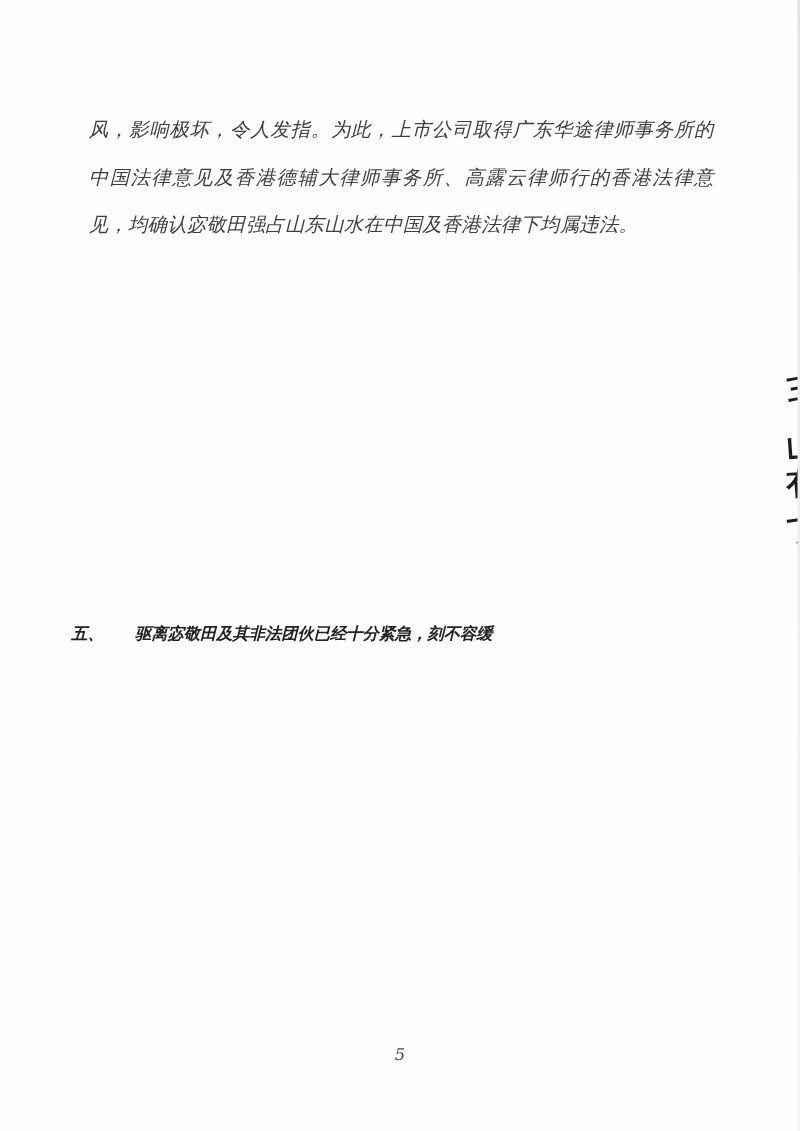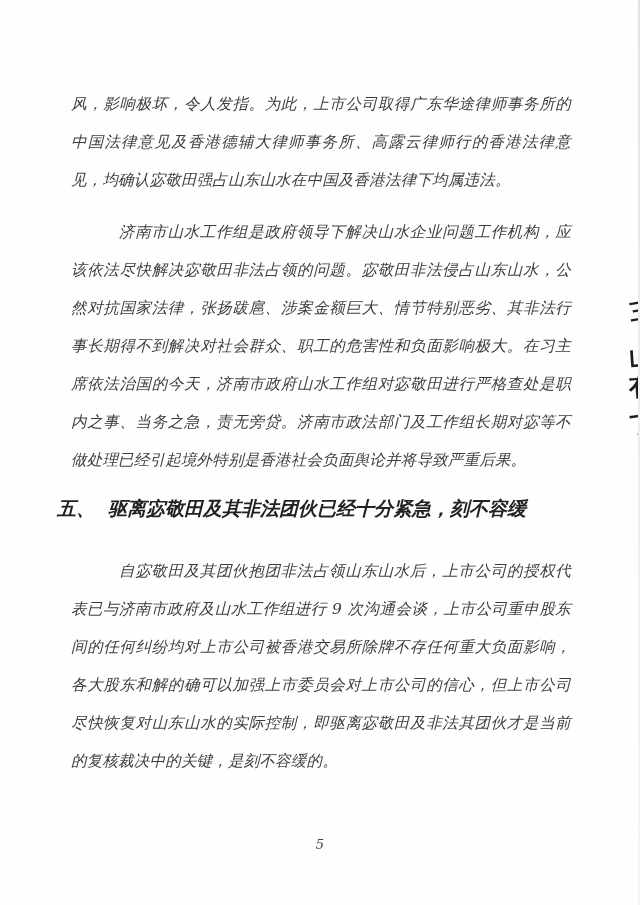--- a/index.html
+++ b/index.html
@@ -43,21 +43,21 @@
     text-indent: 48px;
   }
   .block-1 { top: 71px; }
   .block-3 { top: 538px; }
   .heading {
     position: absolute;
     left: 57px;
     top: 489px;
     width: 528px;
     line-height: 38px;
-    font-size: 19px;
+    font-size: 13px;
     font-style: italic;
     font-weight: bold;
     color: #222;
     white-space: nowrap;
   }
   .heading .h-num {
     display: inline-block;
     width: 51px;
   }
   .page-number {
@@ -94,30 +94,26 @@
   .margin-note span:nth-child(3) { margin-bottom: 8px; }
   .margin-note span:nth-child(4) { transform: rotate(-8deg); }
 </style>
 </head>
 <body>
 
 <div class="page">
 
   <div class="text-body block-1">
     <p class="para no-indent">风，影响极坏，令人发指。为此，上市公司取得广东华途律师事务所的中国法律意见及香港德辅大律师事务所、高露云律师行的香港法律意见，均确认宓敬田强占山东山水在中国及香港法律下均属违法。</p>
-    <p class="para indent">济南市山水工作组是政府领导下解决山水企业问题工作机构，应该依法尽快解决宓敬田非法占领的问题。宓敬田非法侵占山东山水，公然对抗国家法律，张扬跋扈、涉案金额巨大、情节特别恶劣、其非法行事长期得不到解决对社会群众、职工的危害性和负面影响极大。在习主席依法治国的今天，济南市政府山水工作组对宓敬田进行严格查处是职内之事、当务之急，责无旁贷。济南市政法部门及工作组长期对宓等不做处理已经引起境外特别是香港社会负面舆论并将导致严重后果。</p>
   </div>
 
   <div class="heading">
     <span class="h-num">五、</span><span class="h-title">驱离宓敬田及其非法团伙已经十分紧急，刻不容缓</span>
   </div>
 
-  <div class="text-body block-3">
-    <p class="para indent">自宓敬田及其团伙抱团非法占领山东山水后，上市公司的授权代表已与济南市政府及山水工作组进行 9 次沟通会谈，上市公司重申股东间的任何纠纷均对上市公司被香港交易所除牌不存任何重大负面影响，各大股东和解的确可以加强上市委员会对上市公司的信心，但上市公司尽快恢复对山东山水的实际控制，即驱离宓敬田及非法其团伙才是当前的复核裁决中的关键，是刻不容缓的。</p>
-  </div>
 
   <div class="margin-note">
     <span>三</span>
     <span>山</span>
     <span>有</span>
     <span>了</span>
   </div>
 
   <div class="page-number">5</div>
 

